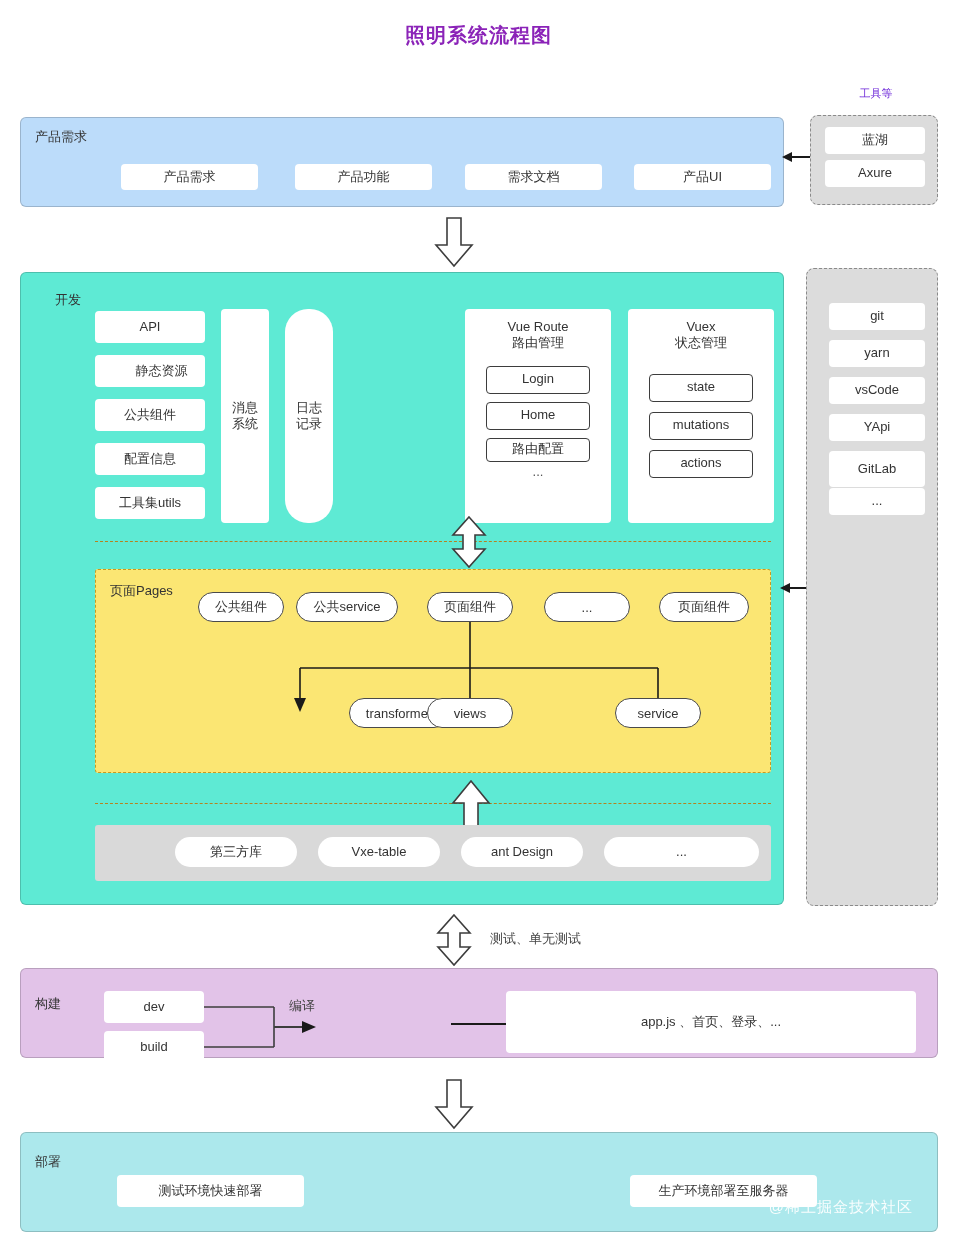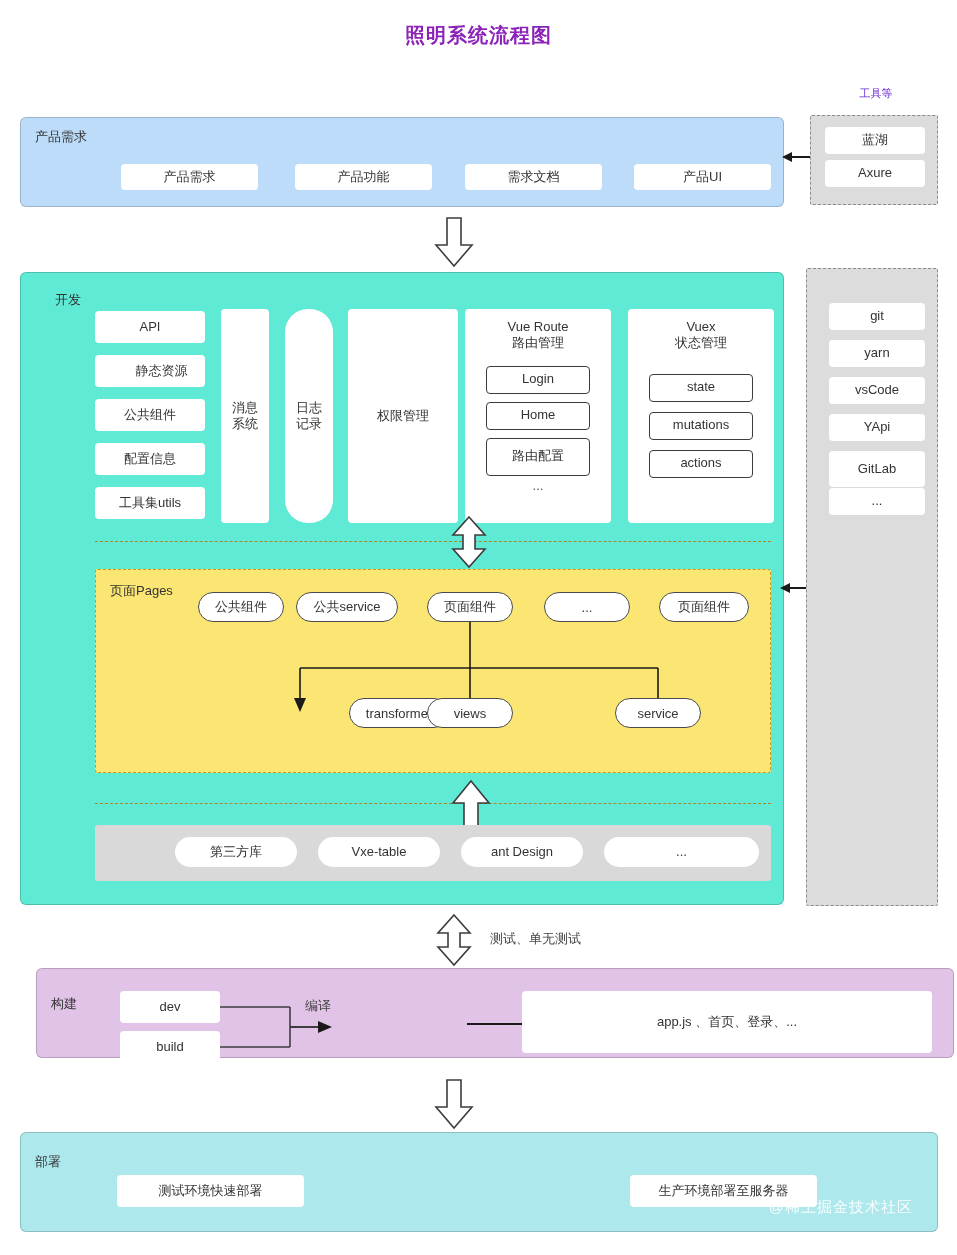--- a/index.html
+++ b/index.html
@@ -64,21 +64,21 @@
     display: flex;
     align-items: center;
     justify-content: center;
     font-size: 13px;
     color: #333333;
   }
   .dashbox {
     position: absolute;
     border: 1px dashed #8a8a8a;
     background: #dcdcdc;
-    border-radius: 2px;
+    border-radius: 8px;
   }
   .tools-title {
     position: absolute;
     font-size: 11px;
     color: #6d28d9;
     text-align: center;
   }
   
   .arrow-svg { position: absolute; overflow: visible; }
   .dashline {
@@ -136,28 +136,27 @@
     <div class="chip" style="position:absolute; left:74px; top:38px; width:110px; height:32px;">API</div>
     <div class="chip" style="position:absolute; left:74px; top:82px; width:110px; height:32px;padding-left:23px;">静态资源</div>
     <div class="chip" style="position:absolute; left:74px; top:126px; width:110px; height:32px;">公共组件</div>
     <div class="chip" style="position:absolute; left:74px; top:170px; width:110px; height:32px;">配置信息</div>
     <div class="chip" style="position:absolute; left:74px; top:214px; width:110px; height:32px;">工具集utils</div>
 
     <div class="chip" style="position:absolute; left:200px; top:36px; width:48px; height:214px; white-space:pre-line;">消息
 系统</div>
     <div class="chip" style="position:absolute; left:264px; top:36px; width:48px; height:214px; white-space:pre-line;border-radius:23px;">日志
 记录</div>
-    <div class="chip" style="position:absolute; left:327px; top:36px; width:110px; height:214px;">权限管理</div>
 
     <div class="chip" style="position:absolute; left:444px; top:36px; width:146px; height:214px; display:block; padding-top:10px;">
       <div style="font-size:13px; text-align:center;">Vue Route</div>
       <div style="font-size:13px; text-align:center;">路由管理</div>
       <div class="chip-sq" style="margin:14px auto 0; width:104px; height:28px;">Login</div>
       <div class="chip-sq" style="margin:8px auto 0; width:104px; height:28px;">Home</div>
-      <div class="chip-sq" style="margin:8px auto 0; width:104px; height:38px;">路由配置</div>
+      <div class="chip-sq" style="margin:8px auto 0; width:104px; height:24px;">路由配置</div>
       <div style="text-align:center; font-size:13px; color:#555; margin-top:2px;">...</div>
     </div>
 
     <div class="chip" style="position:absolute; left:607px; top:36px; width:146px; height:214px; display:block; padding-top:10px;">
       <div style="font-size:13px; text-align:center;">Vuex</div>
       <div style="font-size:13px; text-align:center;">状态管理</div>
       <div class="chip-sq" style="margin:22px auto 0; width:104px; height:28px;">state</div>
       <div class="chip-sq" style="margin:10px auto 0; width:104px; height:28px;">mutations</div>
       <div class="chip-sq" style="margin:10px auto 0; width:104px; height:28px;">actions</div>
     </div>
@@ -219,21 +218,21 @@
   <svg class="arrow-svg" style="left:780px; top:581px;" width="28" height="14">
     <line x1="26" y1="7" x2="8" y2="7" stroke="#1a1a1a" stroke-width="2"></line>
     <polygon points="0,7 10,2 10,12" fill="#1a1a1a"></polygon>
   </svg>
 
   <svg class="arrow-svg" style="left:434px; top:915px;" width="40" height="50">
     <polygon points="20,0 36,18 26,18 26,32 36,32 20,50 4,32 14,32 14,18 4,18" fill="#ffffff" stroke="#3d3d3d" stroke-width="1.6"></polygon>
   </svg>
   <div class="note" style="left:490px; top:930px;">测试、单无测试</div>
 
-  <div class="band" style="left:20px; top:968px; width:918px; height:90px; background:#e2c3e8;margin-left:16px;">
+  <div class="band" style="left:20px; top:968px; width:918px; height:90px; background:#e2c3e8;">
     <div class="band-label" style="left:14px; top:26px;">构建</div>
 
     <div class="chip" style="position:absolute; left:83px; top:22px; width:100px; height:32px;text-align:center;">dev</div>
     <div class="chip" style="position:absolute; left:83px; top:62px; width:100px; height:32px;">build</div>
 
     <svg class="arrow-svg" style="left:183px; top:22px;" width="115" height="74">
       <line x1="0" y1="16" x2="70" y2="16" stroke="#3d3d3d" stroke-width="1.6"></line>
       <line x1="0" y1="56" x2="70" y2="56" stroke="#3d3d3d" stroke-width="1.6"></line>
       <line x1="70" y1="16" x2="70" y2="56" stroke="#3d3d3d" stroke-width="1.6"></line>
       <line x1="70" y1="36" x2="100" y2="36" stroke="#3d3d3d" stroke-width="2"></line>

